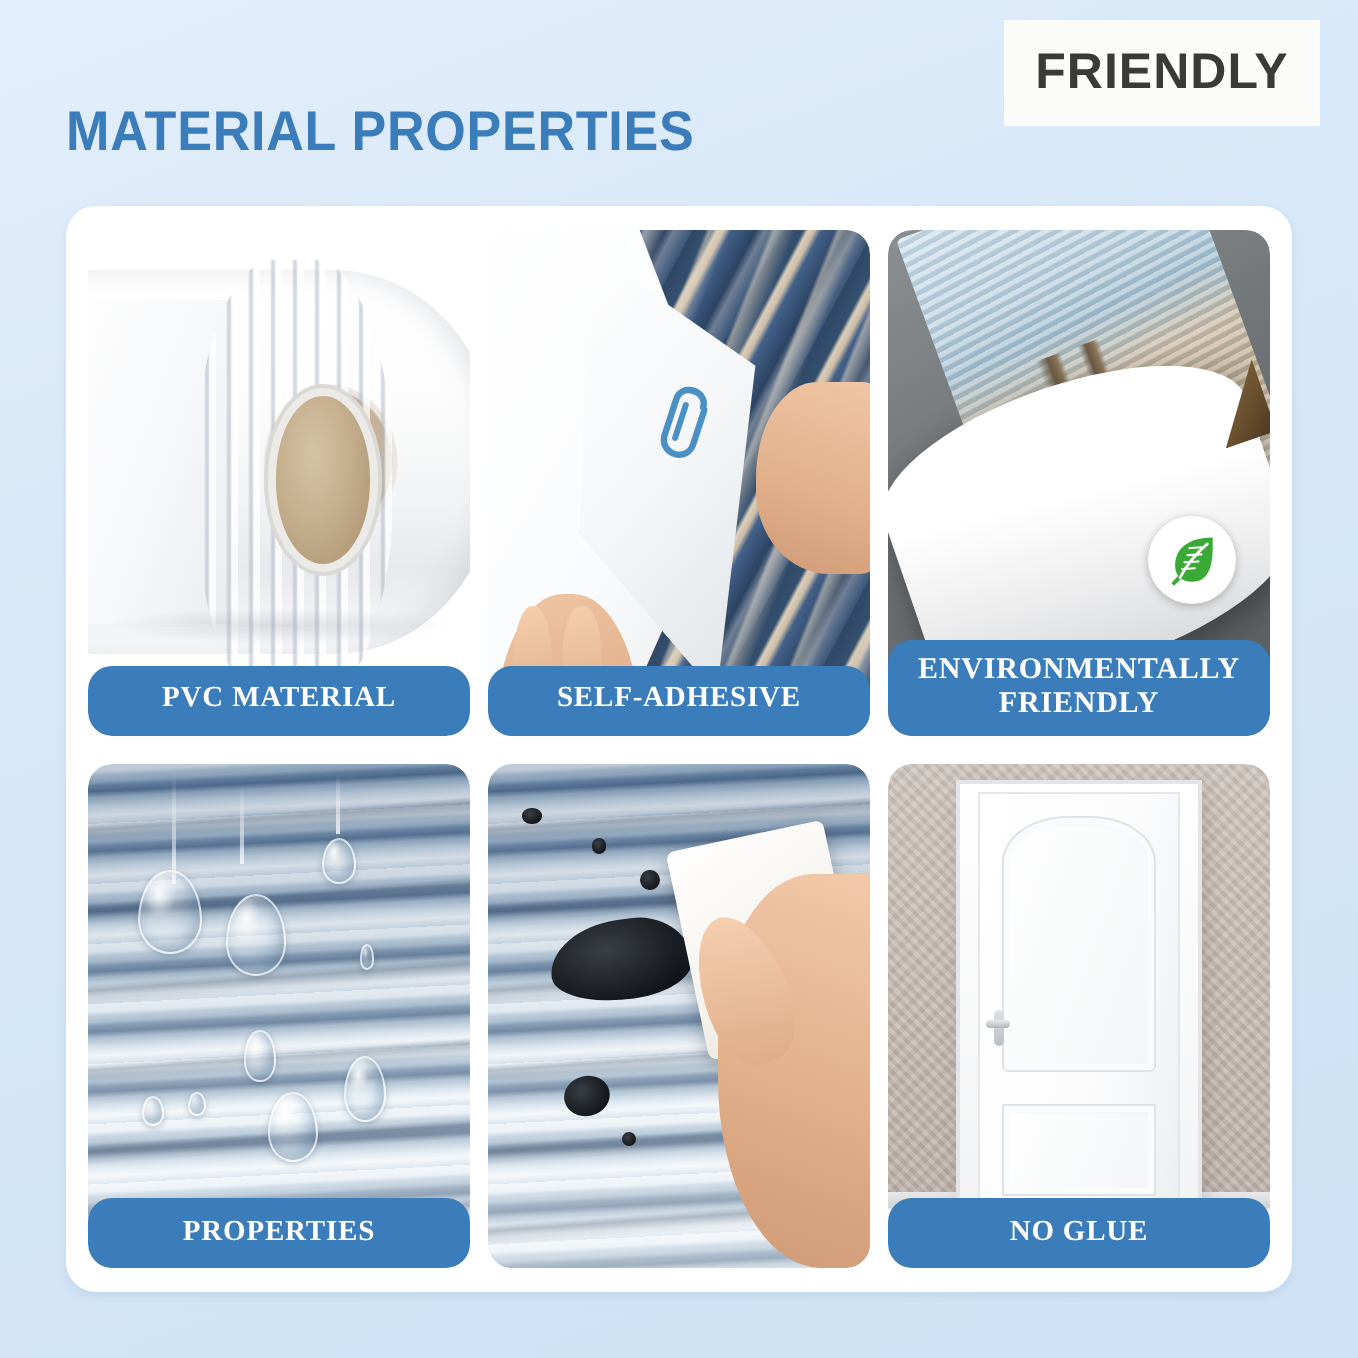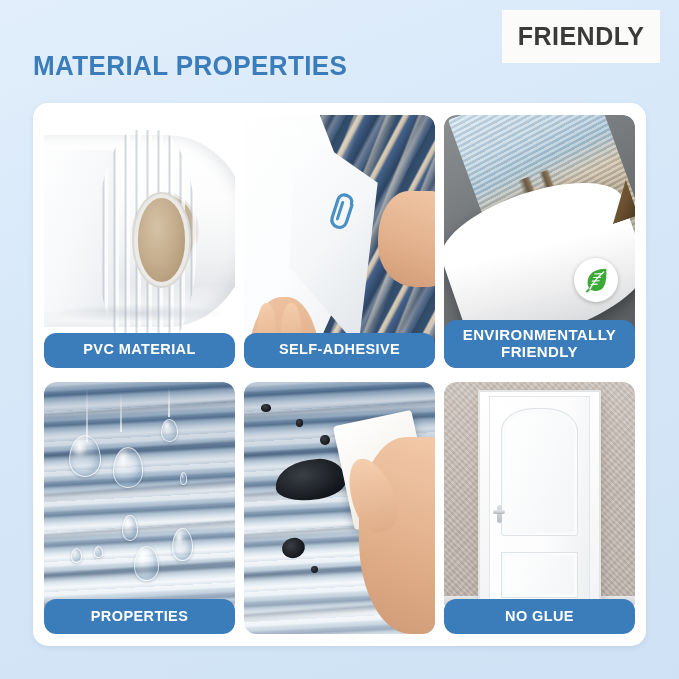--- a/index.html
+++ b/index.html
@@ -43,20 +43,21 @@
   }
 
   
   #card-panel {
     position: absolute;
     left: 33px; top: 103px;
     width: 613px; height: 543px;
     background: #ffffff;
     border-radius: 15px;
     box-shadow: 0 2px 5px rgba(120,150,180,0.18);
+    font-family: Liberation Serif, serif;
   }
 
   
   #feature-grid {
     position: absolute;
     left: 11px; top: 12px;
     width: 591px; height: 519px;
     display: grid;
     grid-template-columns: repeat(3, 1fr);
     grid-template-rows: repeat(2, 1fr);

